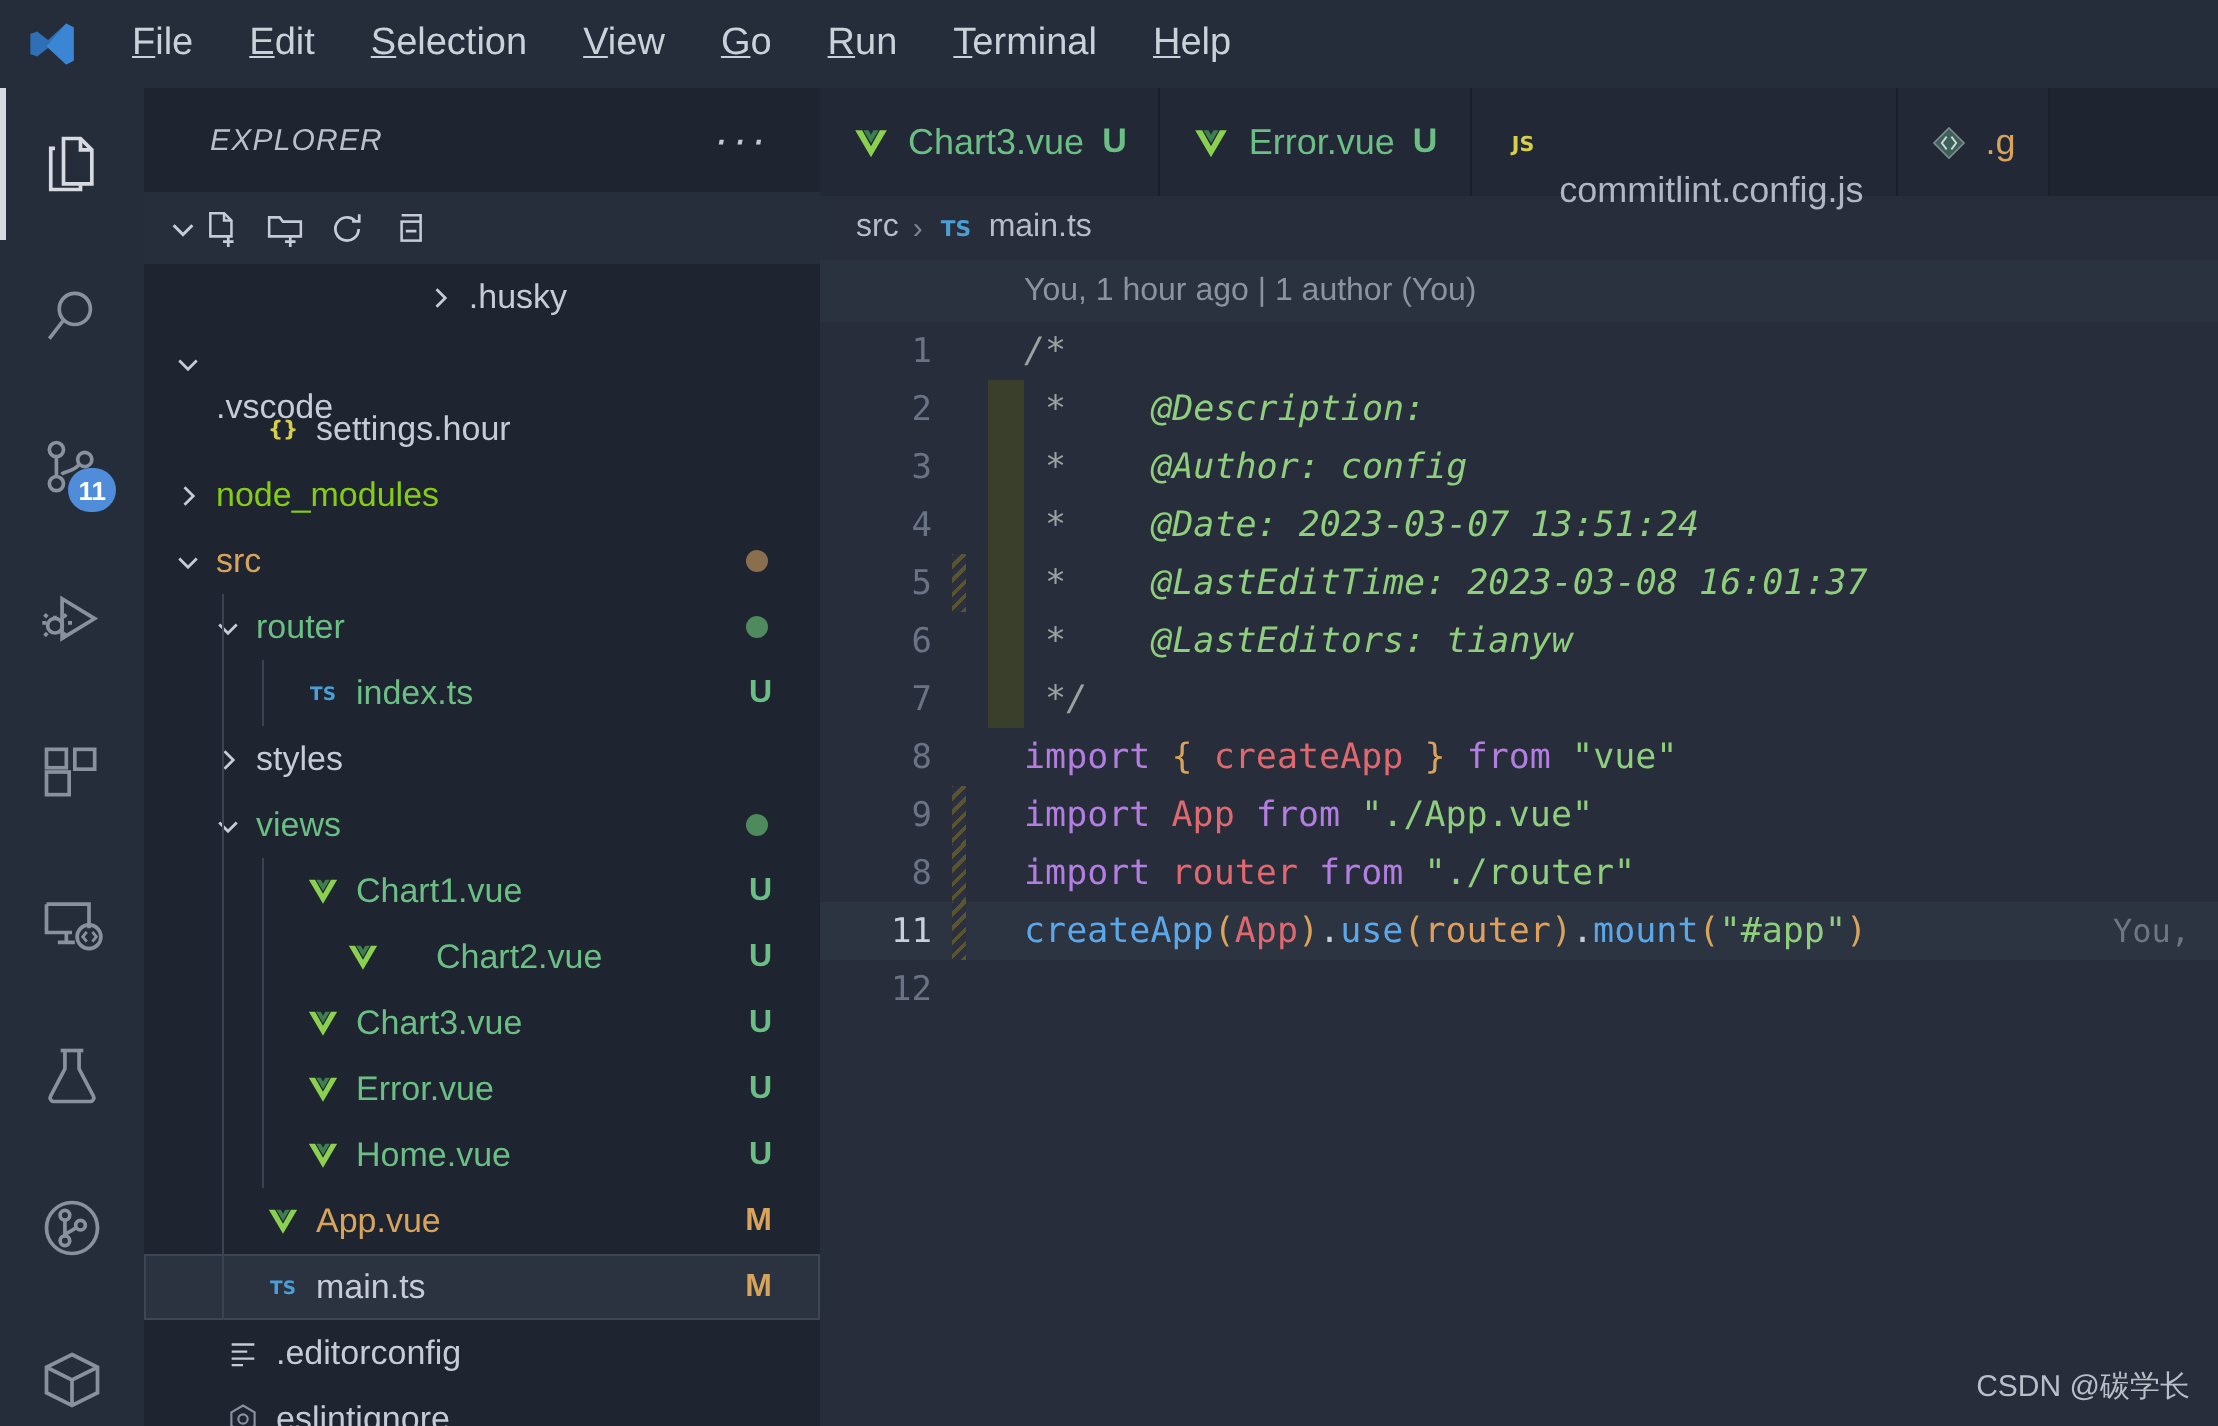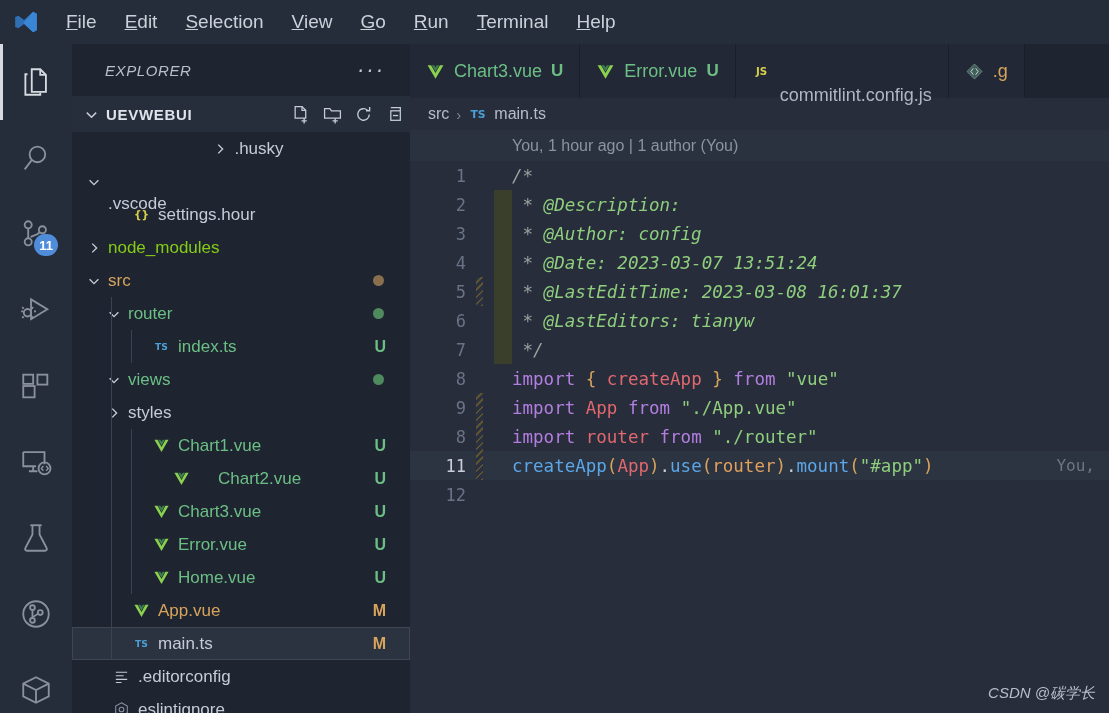--- a/index.html
+++ b/index.html
@@ -224,39 +224,38 @@
   }
   .blame-inline {
     position: absolute;
     right: 14px;
     color: #6e7685;
     font-family: "DejaVu Sans Mono", monospace;
     font-size: 16px;
   }
 
   
-  .c-cmt  { color: #8fce7d; font-style: italic; }
+  .c-cmt  { color: #8fce7d; font-style: italic; margin-left: 32px; }
   .c-cmt-p{ color: #9aa3a0; font-style: italic; }
   .c-kw   { color: #b37ee0; }
   .c-id   { color: #e0686f; }
   .c-str  { color: #8fce7d; }
   .c-brc  { color: #d8a45c; }
   .c-fn   { color: #5ba7e8; }
   .c-par  { color: #d8a45c; }
   .c-pun  { color: #c5ccd8; }
   .c-var  { color: #e0a05c; }
 
   .watermark {
     position: absolute;
     right: 14px; bottom: 10px;
     color: #b9bec8;
     font-size: 15px;
     font-family: "Liberation Sans", sans-serif;
     pointer-events: none;
-    font-style: italic;
   }
 </style>
 </head>
 <body>
 
 <div id="app">
 
   <div class="titlebar">
     <div class="vscode-logo">
       <svg viewBox="0 0 24 24" fill="none">
@@ -368,21 +367,20 @@
       <div class="sb-title">EXPLORER</div>
       <div class="sb-dots">···</div>
     </div>
 
     <div class="folder-head">
       <span class="chev">
         <svg viewBox="0 0 16 16" fill="none" stroke="#c5ccd8" stroke-width="1.6">
             <path d="M3 6l5 5 5-5"></path>
           </svg>
       </span>
-      <span class="folder-name">UEVWEBUI</span>
       <span class="folder-actions">
         <span class="fa">
           <svg viewBox="0 0 18 18" fill="none" stroke="#c5ccd8" stroke-width="1.2">
             <path d="M3 1.5h6.5L13 5v7.5H3z"></path>
               <path d="M9.5 1.5V5H13"></path>
             <path d="M11.5 12.5v5M9 15h5" stroke-width="1.3"></path>
           </svg>
         </span>
         <span class="fa">
           <svg viewBox="0 0 18 18" fill="none" stroke="#c5ccd8" stroke-width="1.2">
@@ -464,33 +462,33 @@
             <svg viewBox="0 0 24 24">
               <text x="12" y="17" font-family="DejaVu Sans, sans-serif" font-size="13" font-weight="bold" fill="#4b9fd5" text-anchor="middle">TS</text>
             </svg>
           </span>
           <span class="lbl" style="color: rgb(108, 191, 132);">index.ts</span>
           <span class="status" style="color: rgb(108, 191, 132);">U</span>
         </div>
         <div class="row" style="padding-left: 30px;">
           <span class="twist">
             <svg viewBox="0 0 16 16" fill="none" stroke="#c5ccd8" stroke-width="1.6">
-              <path d="M3 6l5 5 5-5"></path>
-            </svg>
-          </span>
-          <span class="lbl" style="color: rgb(108, 191, 132);">views</span>
-          <span class="dot" style="background: rgb(78, 138, 94);"></span>
+              <path d="M6 3l5 5-5 5"></path>
+            </svg>
+          </span>
+          <span class="lbl" style="color: rgb(197, 204, 216);">styles</span>
         </div>
         <div class="row" style="padding-left: 30px;">
           <span class="twist">
             <svg viewBox="0 0 16 16" fill="none" stroke="#c5ccd8" stroke-width="1.6">
-              <path d="M6 3l5 5-5 5"></path>
-            </svg>
-          </span>
-          <span class="lbl" style="color: rgb(197, 204, 216);">styles</span>
+              <path d="M3 6l5 5 5-5"></path>
+            </svg>
+          </span>
+          <span class="lbl" style="color: rgb(108, 191, 132);">views</span>
+          <span class="dot" style="background: rgb(78, 138, 94);"></span>
         </div>
         <div class="row" style="padding-left: 50px;">
           <span class="twist"></span>
           <span class="ficon">
             <svg viewBox="0 0 24 24" fill="none">
               <path d="M2 4h4.4L12 14 17.6 4H22L12 21z" fill="#8bd14f"></path>
               <path d="M7.2 4h3.2L12 6.8 13.6 4h3.2L12 12.2z" fill="#3f7f4f"></path>
             </svg>
           </span>
           <span class="lbl" style="color: rgb(108, 191, 132);">Chart1.vue</span>

